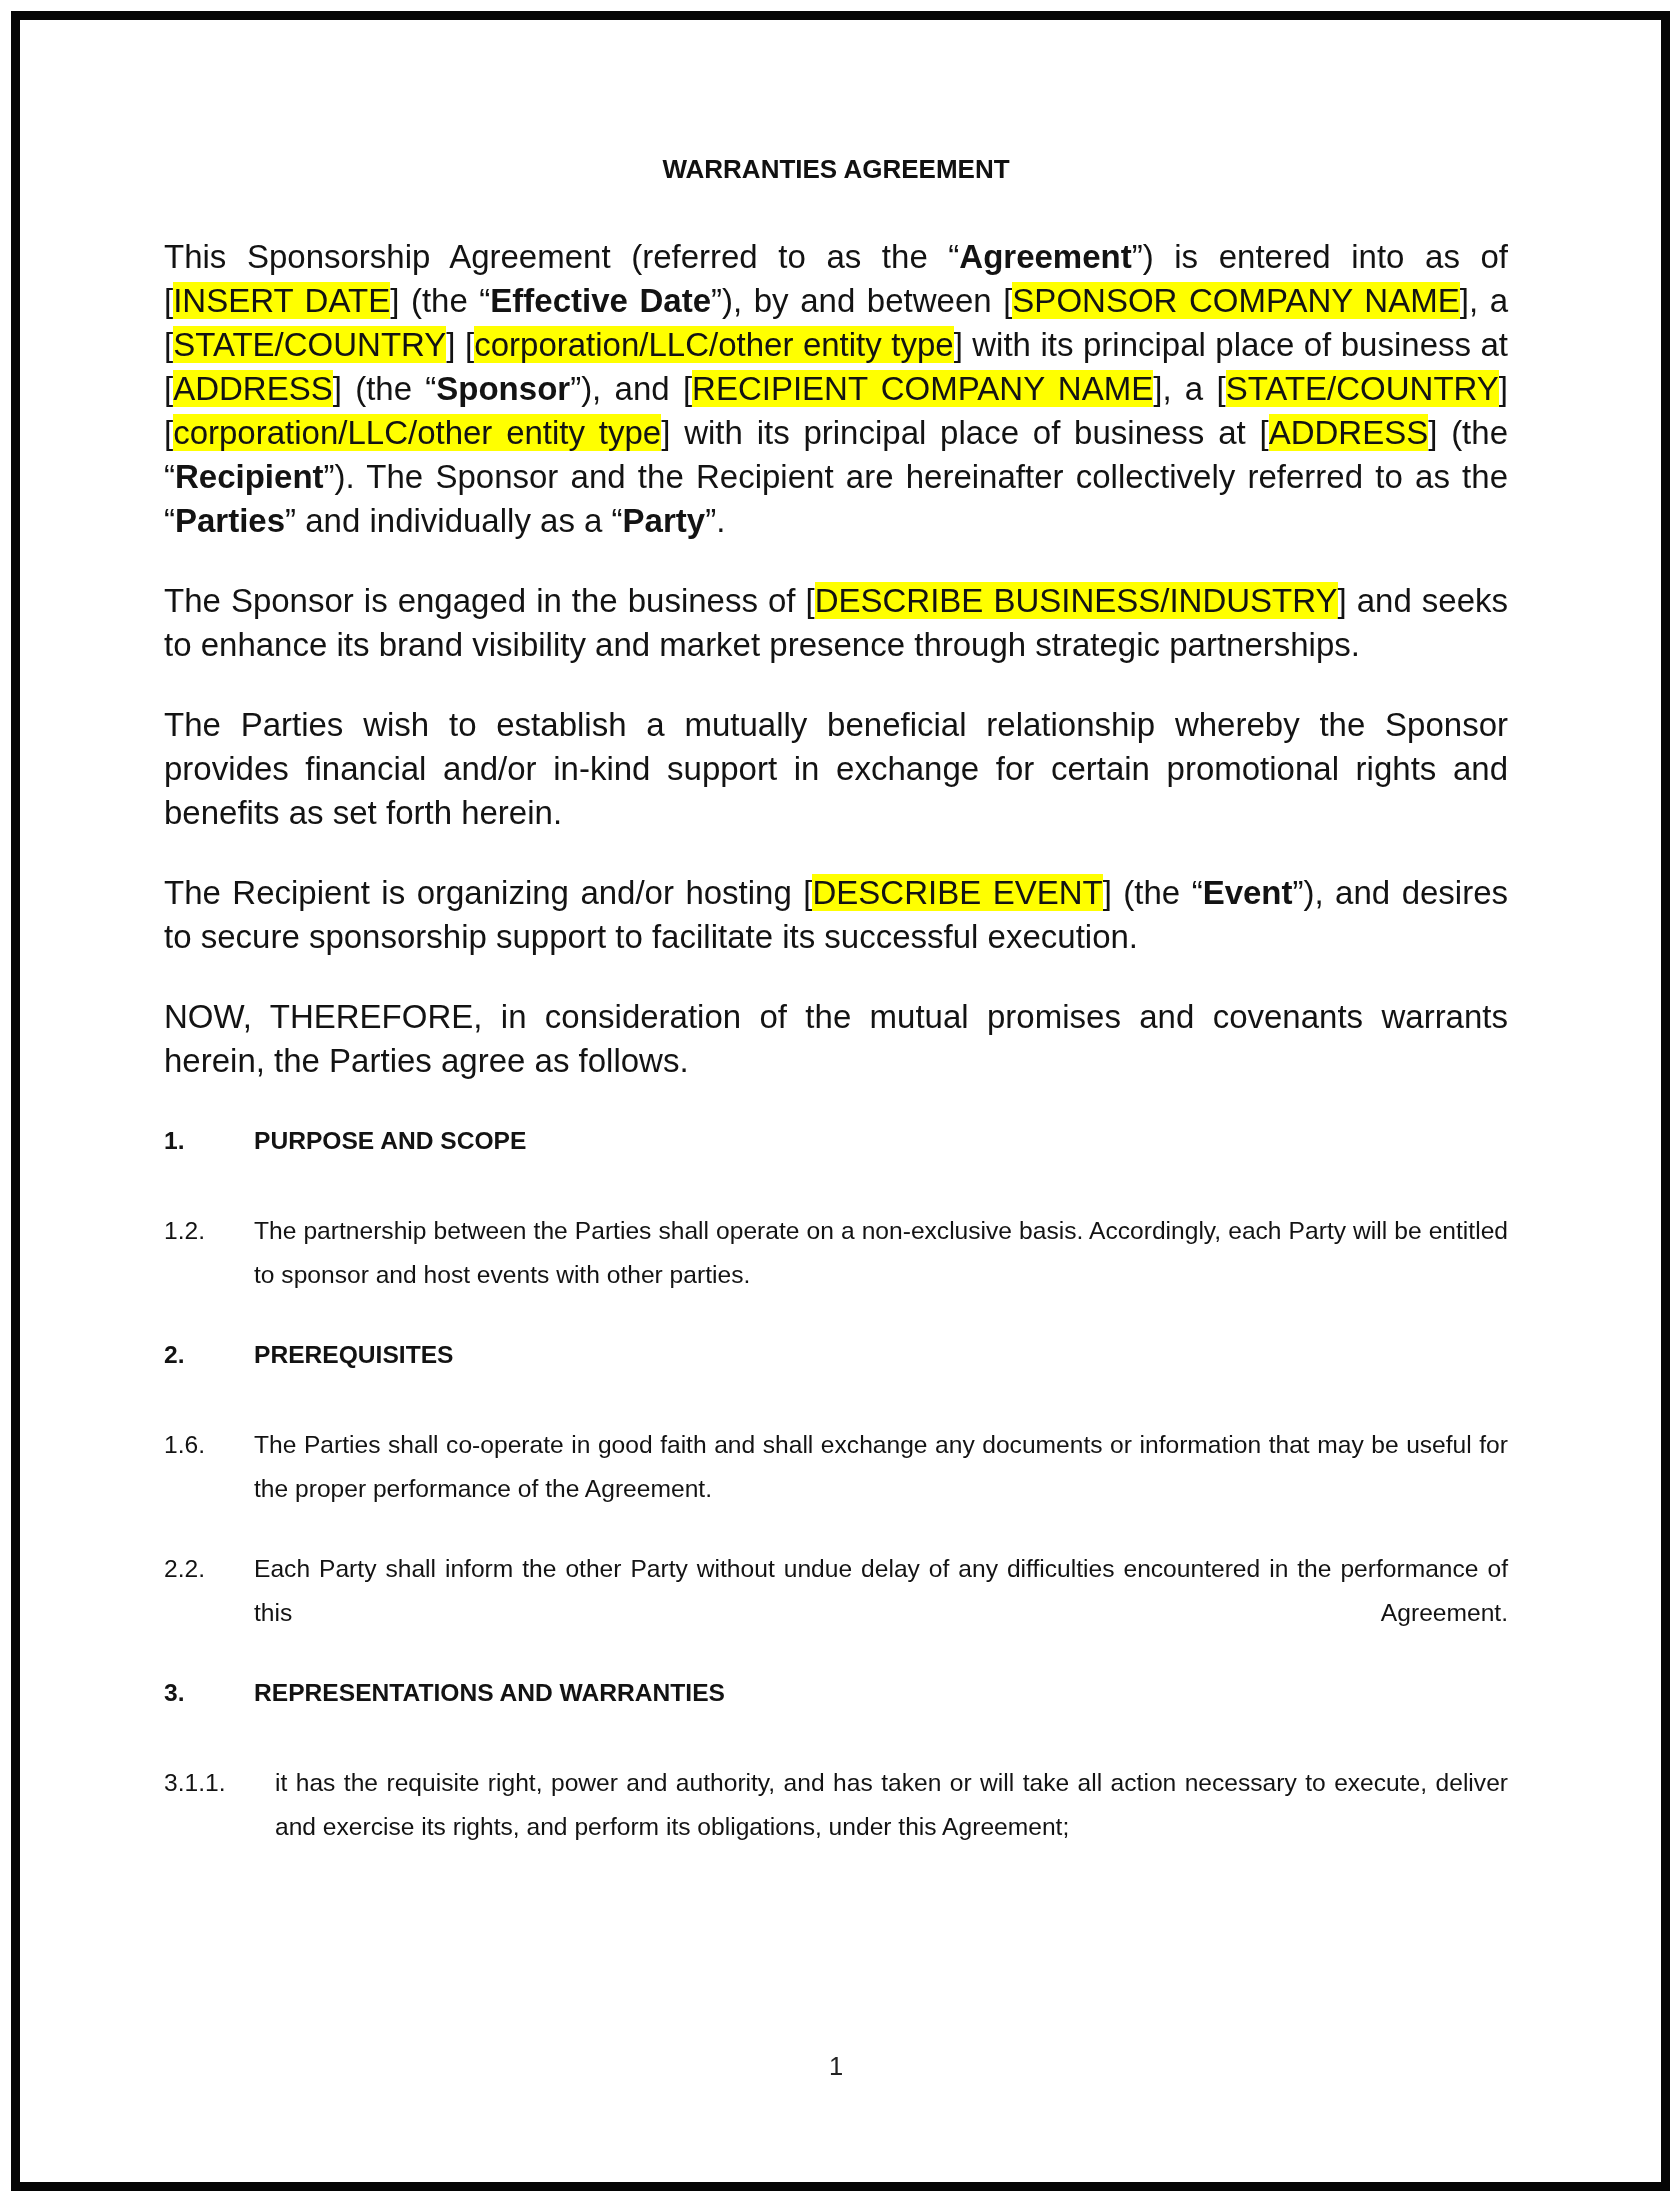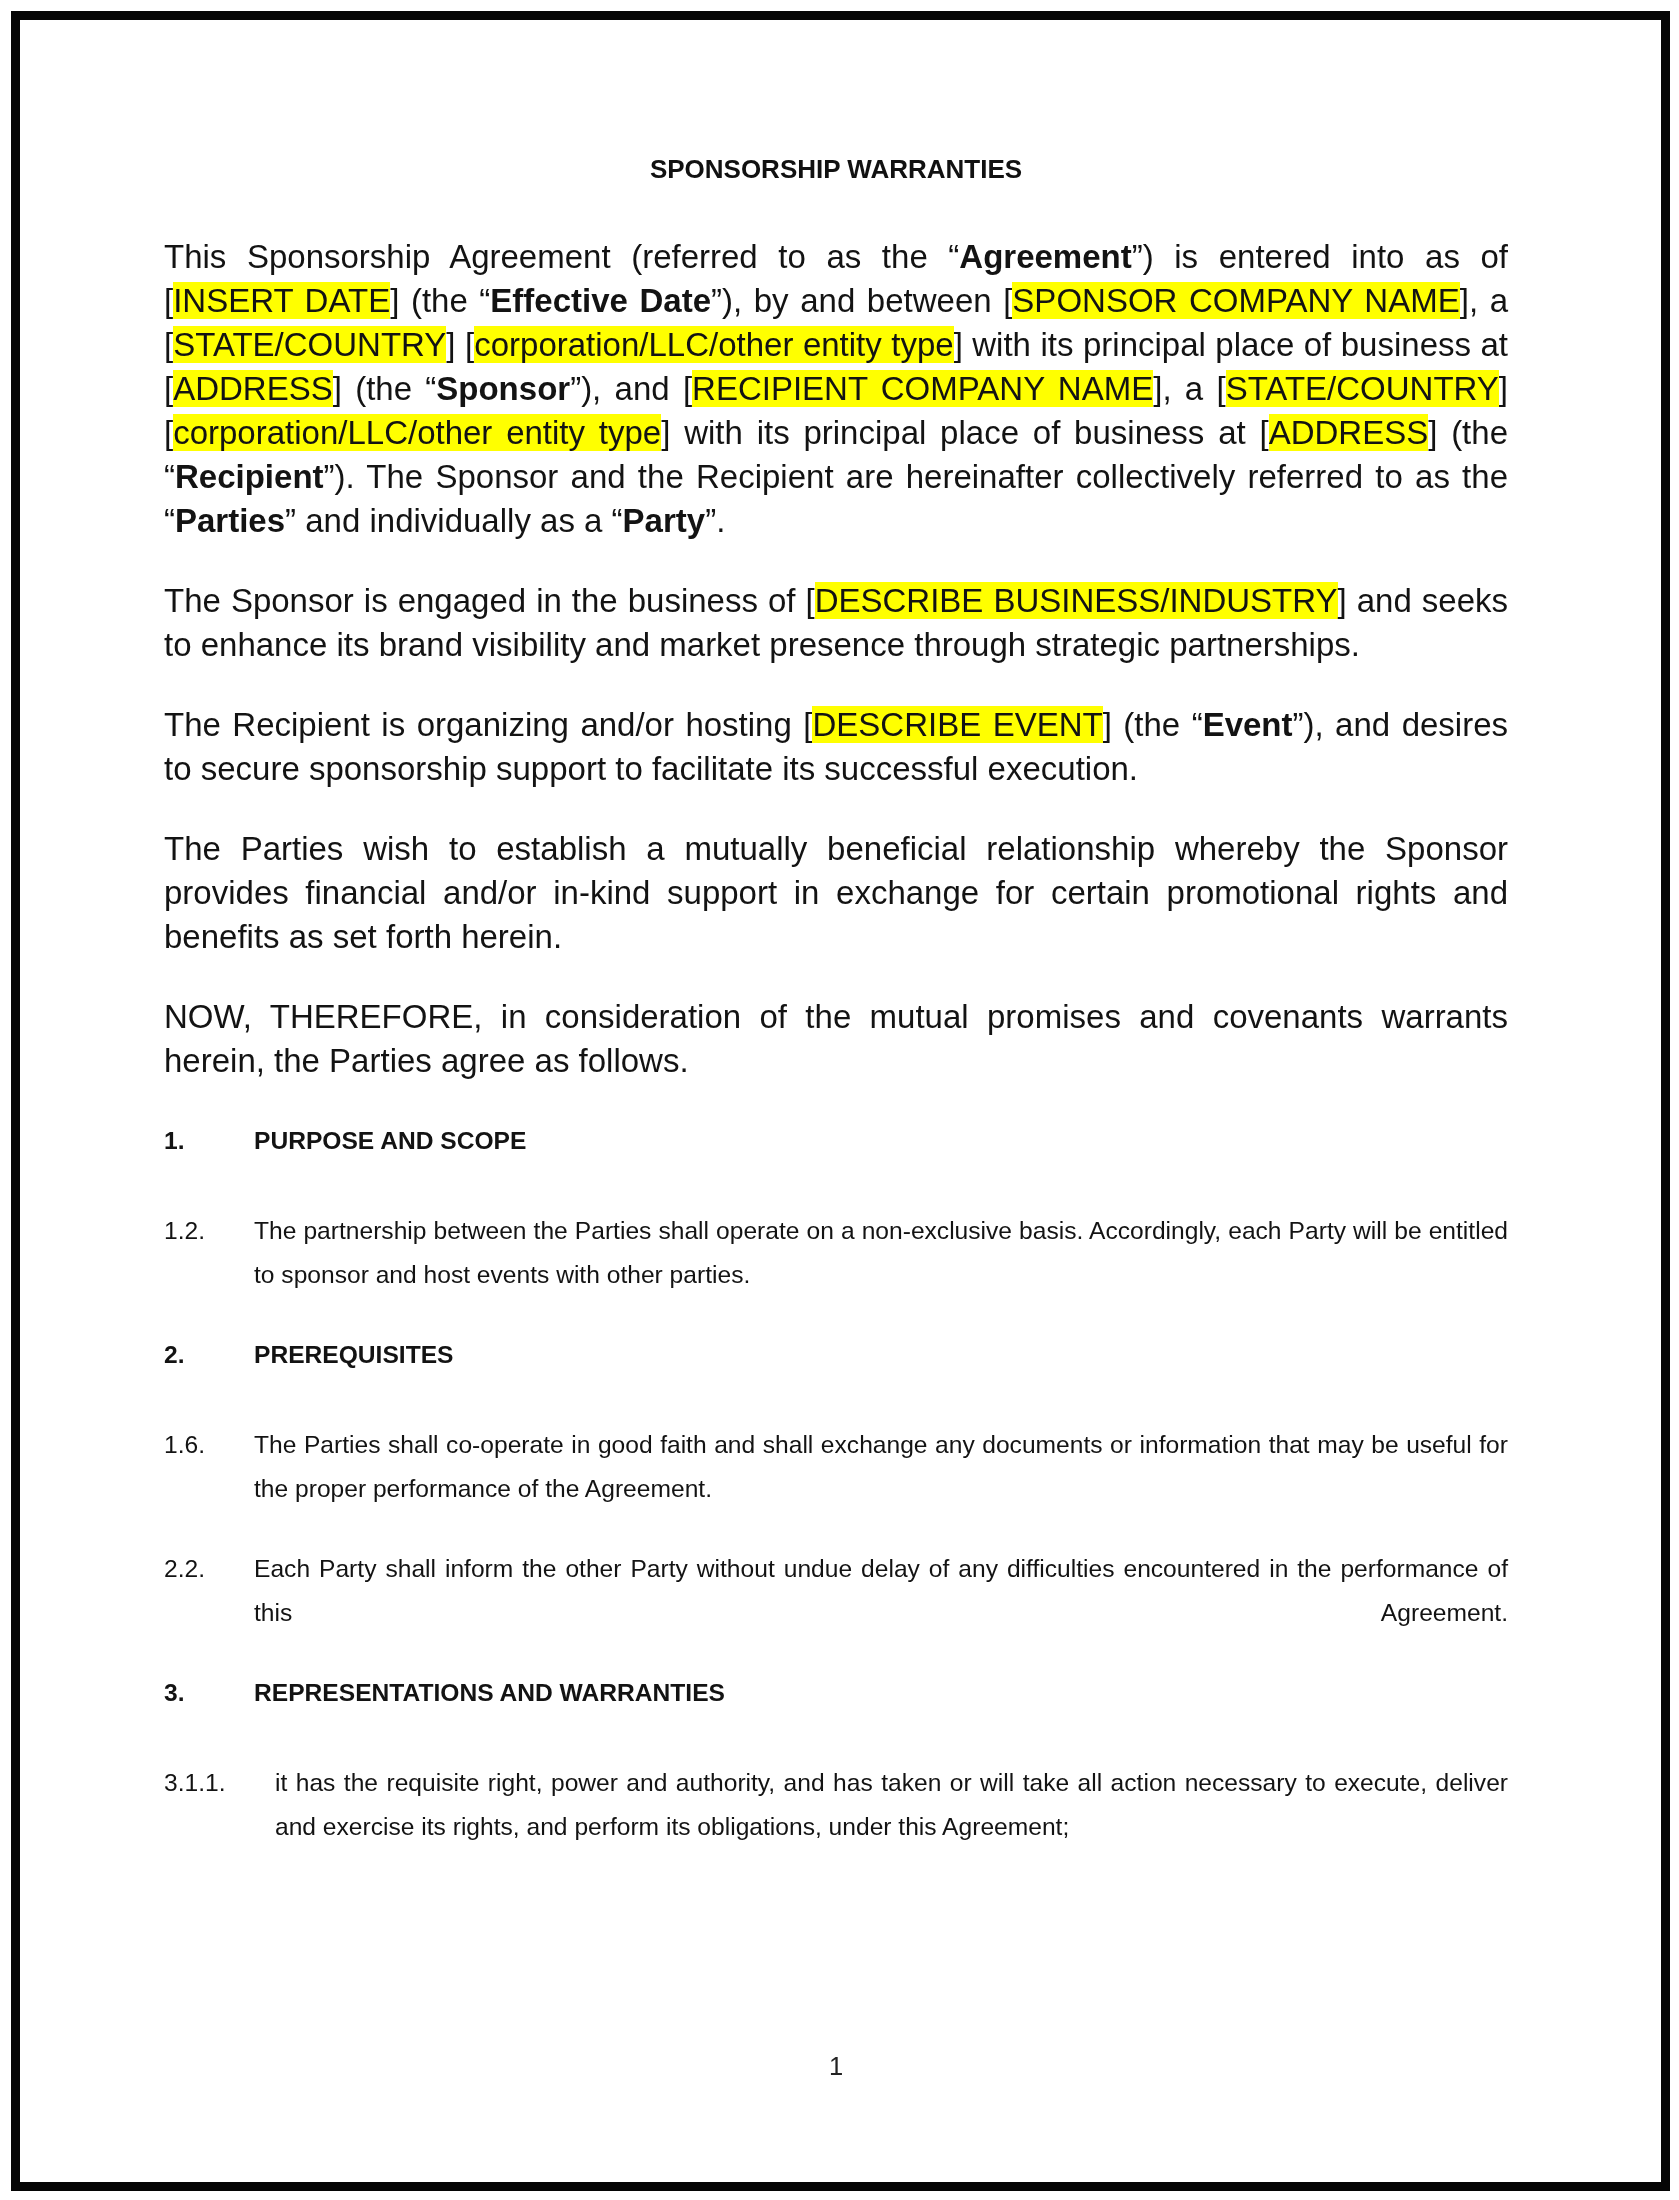--- a/index.html
+++ b/index.html
@@ -43,26 +43,26 @@
     position:absolute; left:164px; width:1344px; top:2052px;
     font-size:25.5px; text-align:center; color:#222;
   }
 </style>
 </head>
 <body>
 
 <div class="page">
   <div class="frame"></div>
   <div class="content">
-    <h1 class="doc-title">SPONSORSHIP WARRANTIES</h1>
+    <h1 class="doc-title">WARRANTIES AGREEMENT</h1>
     <div id="doc-blocks">
         <p class="para"><span>This Sponsorship Agreement (referred to as the “</span><span class="b">Agreement</span><span>”) is entered into as of [</span><span class="hl">INSERT DATE</span><span>] (the “</span><span class="b">Effective Date</span><span>”), by and between [</span><span class="hl">SPONSOR COMPANY NAME</span><span>], a [</span><span class="hl">STATE/COUNTRY</span><span>] [</span><span class="hl">corporation/LLC/other entity type</span><span>] with its principal place of business at [</span><span class="hl">ADDRESS</span><span>] (the “</span><span class="b">Sponsor</span><span>”), and [</span><span class="hl">RECIPIENT COMPANY NAME</span><span>], a [</span><span class="hl">STATE/COUNTRY</span><span>] [</span><span class="hl">corporation/LLC/other entity type</span><span>] with its principal place of business at [</span><span class="hl">ADDRESS</span><span>] (the “</span><span class="b">Recipient</span><span>”). The Sponsor and the Recipient are hereinafter collectively referred to as the “</span><span class="b">Parties</span><span>” and individually as a “</span><span class="b">Party</span><span>”.</span></p>
         <p class="para"><span>The Sponsor is engaged in the business of [</span><span class="hl">DESCRIBE BUSINESS/INDUSTRY</span><span>] and seeks to enhance its brand visibility and market presence through strategic partnerships.</span></p>
+        <p class="para"><span>The Parties wish to establish a mutually beneficial relationship whereby the Sponsor provides financial and/or in-kind support in exchange for certain promotional rights and benefits as set forth herein.</span></p>
         <p class="para"><span>The Recipient is organizing and/or hosting [</span><span class="hl">DESCRIBE EVENT</span><span>] (the “</span><span class="b">Event</span><span>”), and desires to secure sponsorship support to facilitate its successful execution.</span></p>
-        <p class="para"><span>The Parties wish to establish a mutually beneficial relationship whereby the Sponsor provides financial and/or in-kind support in exchange for certain promotional rights and benefits as set forth herein.</span></p>
         <p class="para"><span>NOW, THEREFORE, in consideration of the mutual promises and covenants warrants herein, the Parties agree as follows.</span></p>
         <div class="clause heading">
           <span class="num">1.</span>
           <div class="txt"><span>PURPOSE AND SCOPE</span></div>
         </div>
         <div class="clause">
           <span class="num">1.2.</span>
           <div class="txt"><span>The partnership between the Parties shall operate on a non-exclusive basis. Accordingly, each Party will be entitled to sponsor and host events with other parties.</span></div>
         </div>
         <div class="clause heading">

